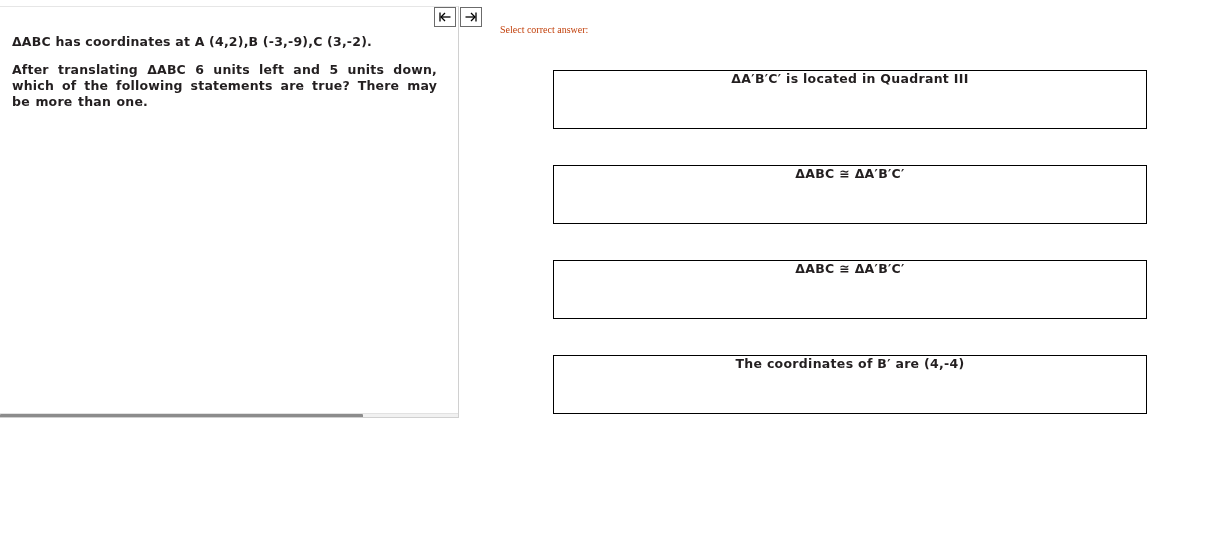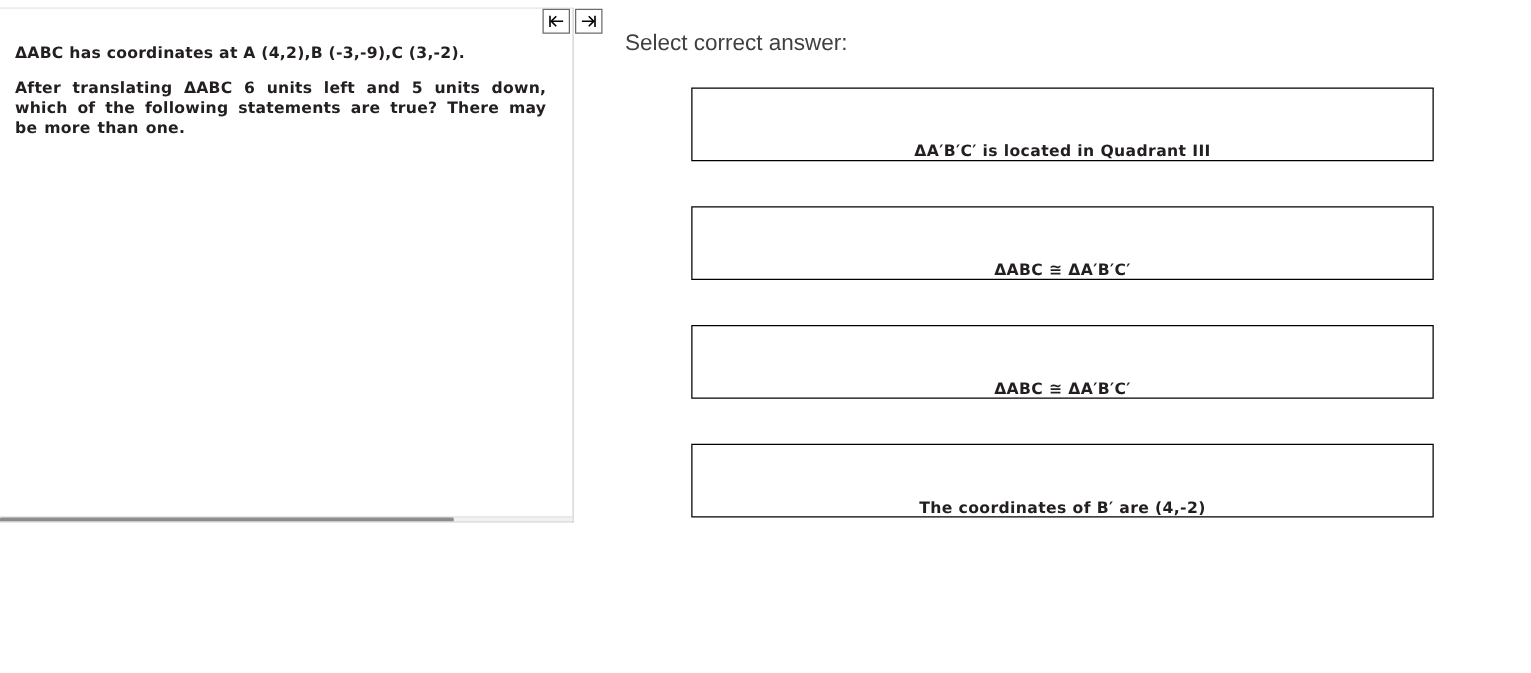--- a/index.html
+++ b/index.html
@@ -106,40 +106,40 @@
     left: 500px;
     top: 0;
     width: 700px;
     height: 538px;
   }
 
   .select-label {
     position: absolute;
     left: 0px;
     top: 24px;
-    font-family: Liberation Sans, sans-serif;
-    font-size: 18px;
-    color: #404040;
+    font-family: Liberation Serif, serif;
+    font-size: 10px;
+    color: #c2410c;
   }
 
   .answer-list {
     position: absolute;
     left: 53px;
     top: 70px;
     width: 594px;
   }
 
   .answer-choice {
     width: 594px;
     height: 59px;
     border: 1px solid #000000;
     background: #ffffff;
     box-sizing: border-box;
     display: flex;
-    align-items: flex-end;
+    align-items: flex-start;
     justify-content: center;
     margin-bottom: 36px;
     cursor: pointer;
   }
 
   .answer-choice .choice-text {
     font-family: "DejaVu Sans", sans-serif;
     font-size: 12.5px;
     font-weight: bold;
     color: #231f20;
@@ -190,18 +190,18 @@
       <div class="answer-choice">
         <span class="choice-text">ΔA′B′C′ is located in Quadrant III</span>
       </div>
       <div class="answer-choice">
         <span class="choice-text">ΔABC ≅ ΔA′B′C′</span>
       </div>
       <div class="answer-choice">
         <span class="choice-text">ΔABC ≅ ΔA′B′C′</span>
       </div>
       <div class="answer-choice">
-        <span class="choice-text">The coordinates of B′ are (4,-2)</span>
+        <span class="choice-text">The coordinates of B′ are (4,-4)</span>
       </div>
     </div>
   </div>
 
 </div>
 
 </body></html>

